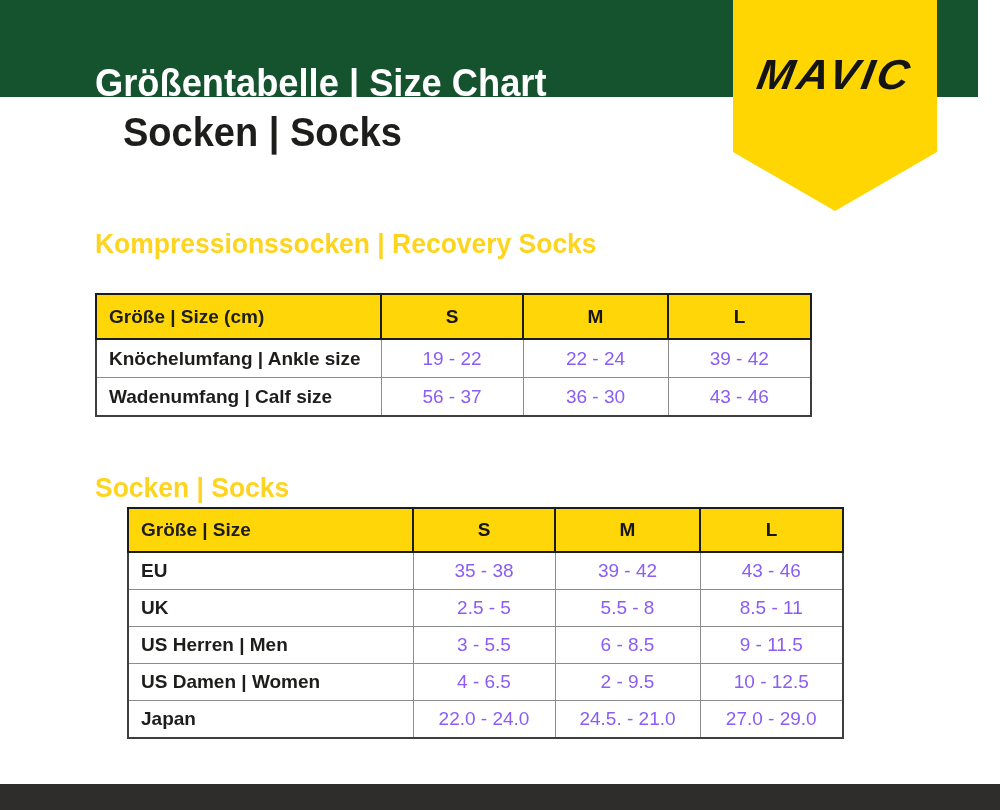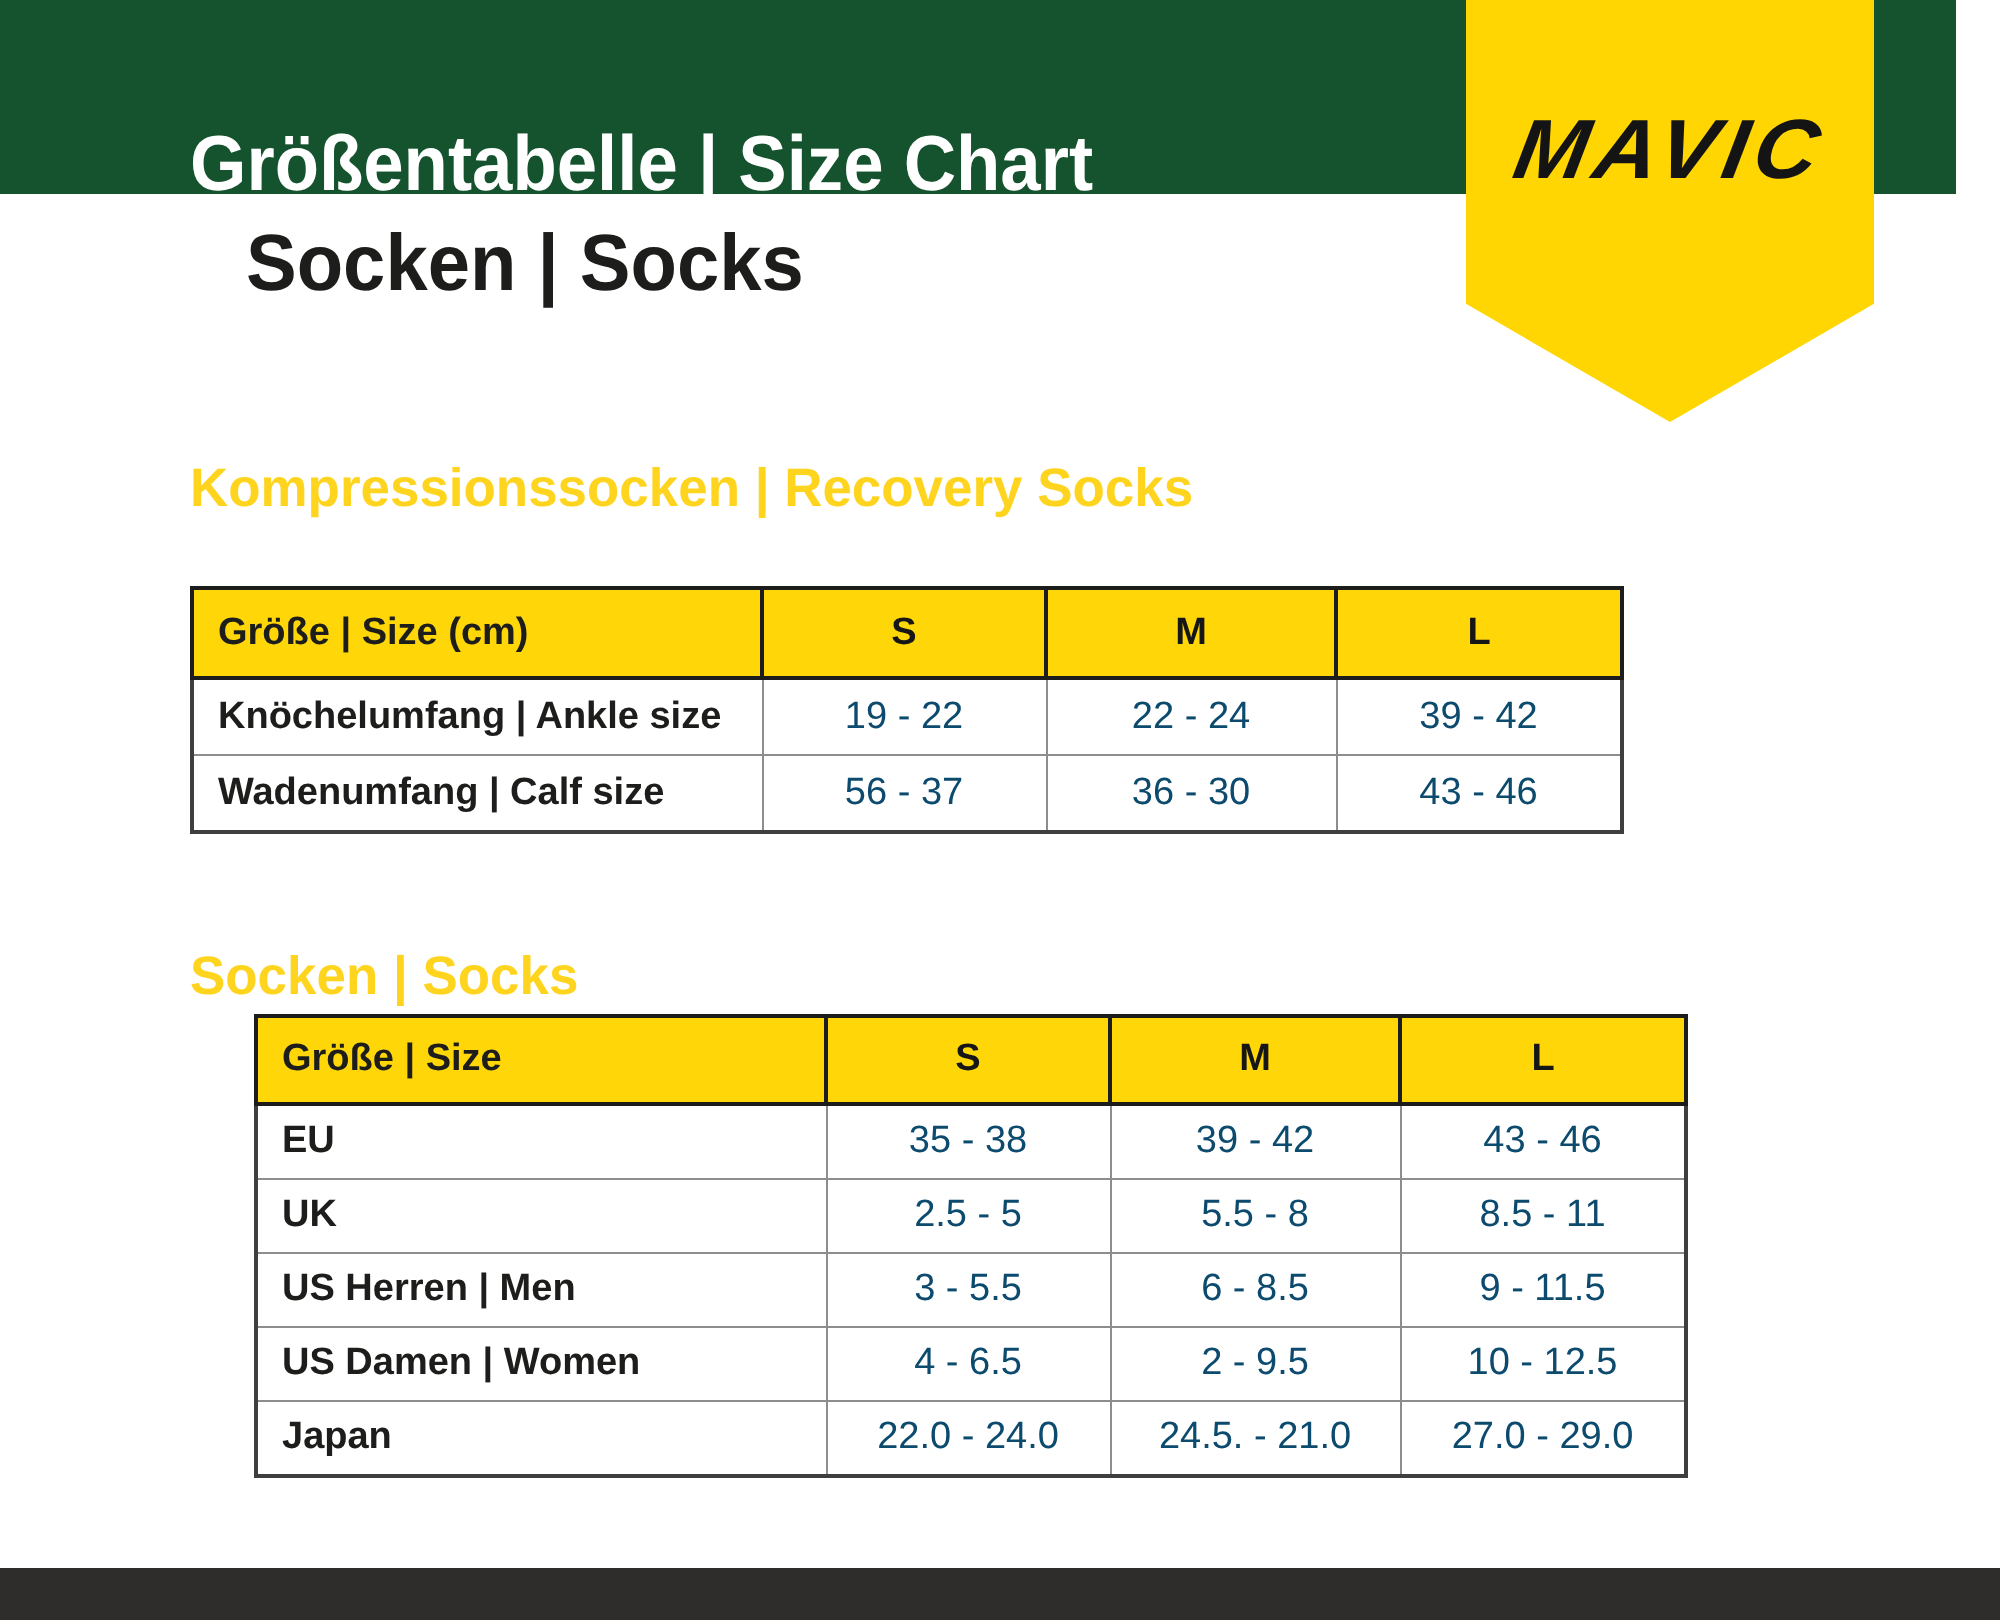--- a/index.html
+++ b/index.html
@@ -47,21 +47,21 @@
   table.size{
     border-collapse:collapse;table-layout:fixed;
     border:2px solid #3e3e3e;
   }
   table.size th{
     background:#FFD708;border:2px solid #1c1c1c;
     font-size:19px;font-weight:bold;color:#161616;padding:0;
   }
   table.size td{
     background:#ffffff;border:1.5px solid #8d8d8d;
-    font-size:19px;font-weight:normal;color:#0c4a6e;text-align:center;padding:0;
+    font-size:19px;font-weight:normal;color:#8b5cf6;text-align:center;padding:0;
   }
   table.size th.lbl, table.size td.lbl{
     text-align:left;padding-left:12px;font-weight:bold;color:#1d1d1b;
   }
   .t1 th{height:43px;}
   .t1 td{height:37px;}
   .t2 th{height:42px;}
   .t2 td{height:36px;}
   
   .bottombar{

